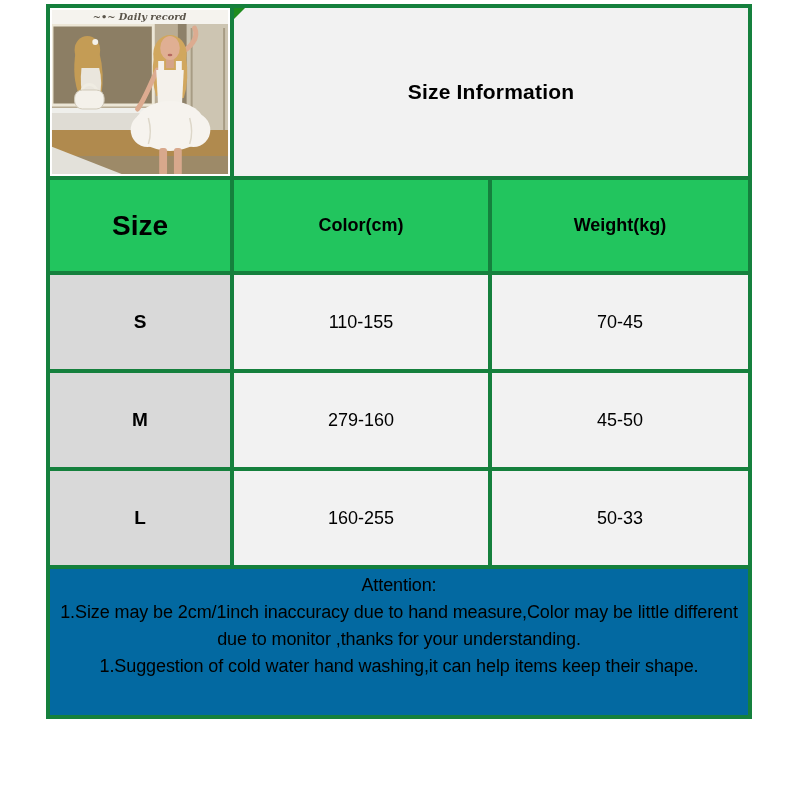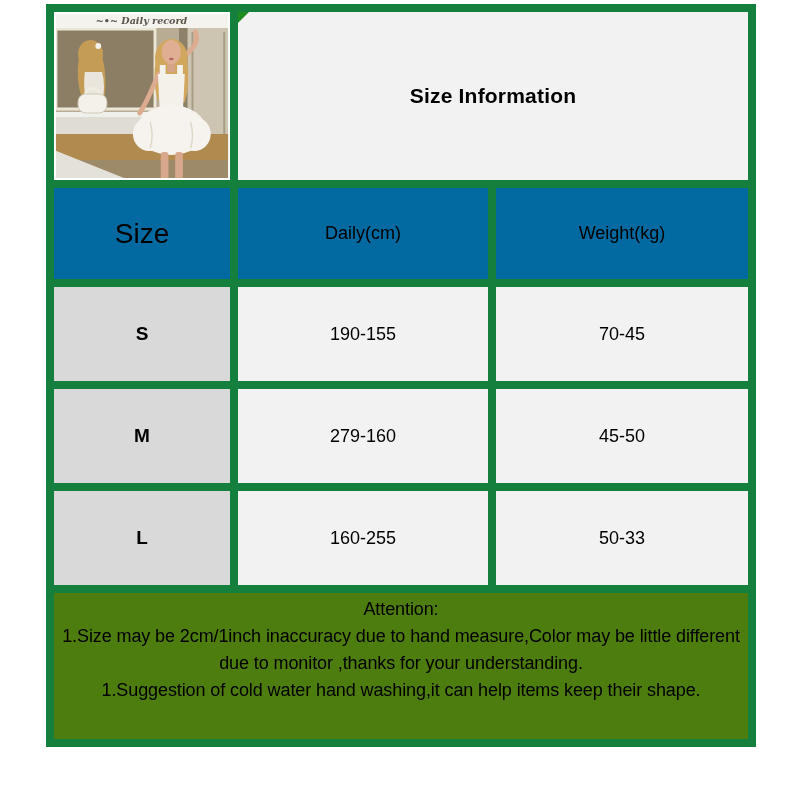--- a/index.html
+++ b/index.html
@@ -21,21 +21,21 @@
   table.size-table {
     position: absolute;
     left: 46px;
     top: 4px;
     width: 702px;
     border-collapse: collapse;
     table-layout: fixed;
     border: 3px solid #1a1a1a;
   }
   table.size-table td {
-    border: 8px solid #15803d;
+    border: 4px solid #15803d;
     text-align: center;
     vertical-align: middle;
     overflow: hidden;
   }
   col.c1 { width: 184px; }
   col.c2 { width: 258px; }
   col.c3 { width: 260px; }
 
   .photo-cell { padding: 0; height: 168px; background: #b9ac94; }
   .photo-cell svg { display: block; width: 100%; height: 168px; }
@@ -52,29 +52,29 @@
   .flag {
     position: absolute;
     top: 0;
     left: 0;
     width: 0;
     height: 0;
     border-top: 11px solid #1f8c1f;
     border-right: 11px solid transparent;
   }
 
-  .r-head td { height: 89px; background: #0369a1; font-weight: normal; font-size: 18px; }
+  .r-head td { height: 89px; background: #22c55e; font-weight: bold; font-size: 18px; }
   .r-head td.size-head { font-size: 28px; }
 
   .r-data td { height: 92px; background: #f2f2f2; font-size: 18px; }
   .r-data td.size-col { background: #d9d9d9; font-weight: bold; font-size: 19px; }
 
   .note-cell {
     height: 143px;
-    background: #4d7c0f;
+    background: #0369a1;
     text-align: center;
     vertical-align: top !important;
     padding: 3px 6px 0 6px;
     font-size: 18px;
     line-height: 1.5;
     letter-spacing: -0.1px;
   }
 
   .banner-text {
     font-family: "DejaVu Serif", serif;
@@ -161,27 +161,27 @@
         </svg>
       </td>
       <td class="title-cell" colspan="2">
         <span class="flag"></span>
         <span class="title-text">Size Information</span>
       </td>
     </tr>
 
     <tr class="r-head">
       <td class="size-head">Size</td>
-      <td>Daily(cm)</td>
+      <td>Color(cm)</td>
       <td>Weight(kg)</td>
     </tr>
 
     <tr class="r-data">
       <td class="size-col">S</td>
-      <td>190-155</td>
+      <td>110-155</td>
       <td>70-45</td>
     </tr>
     <tr class="r-data">
       <td class="size-col">M</td>
       <td>279-160</td>
       <td>45-50</td>
     </tr>
     <tr class="r-data">
       <td class="size-col">L</td>
       <td>160-255</td>

